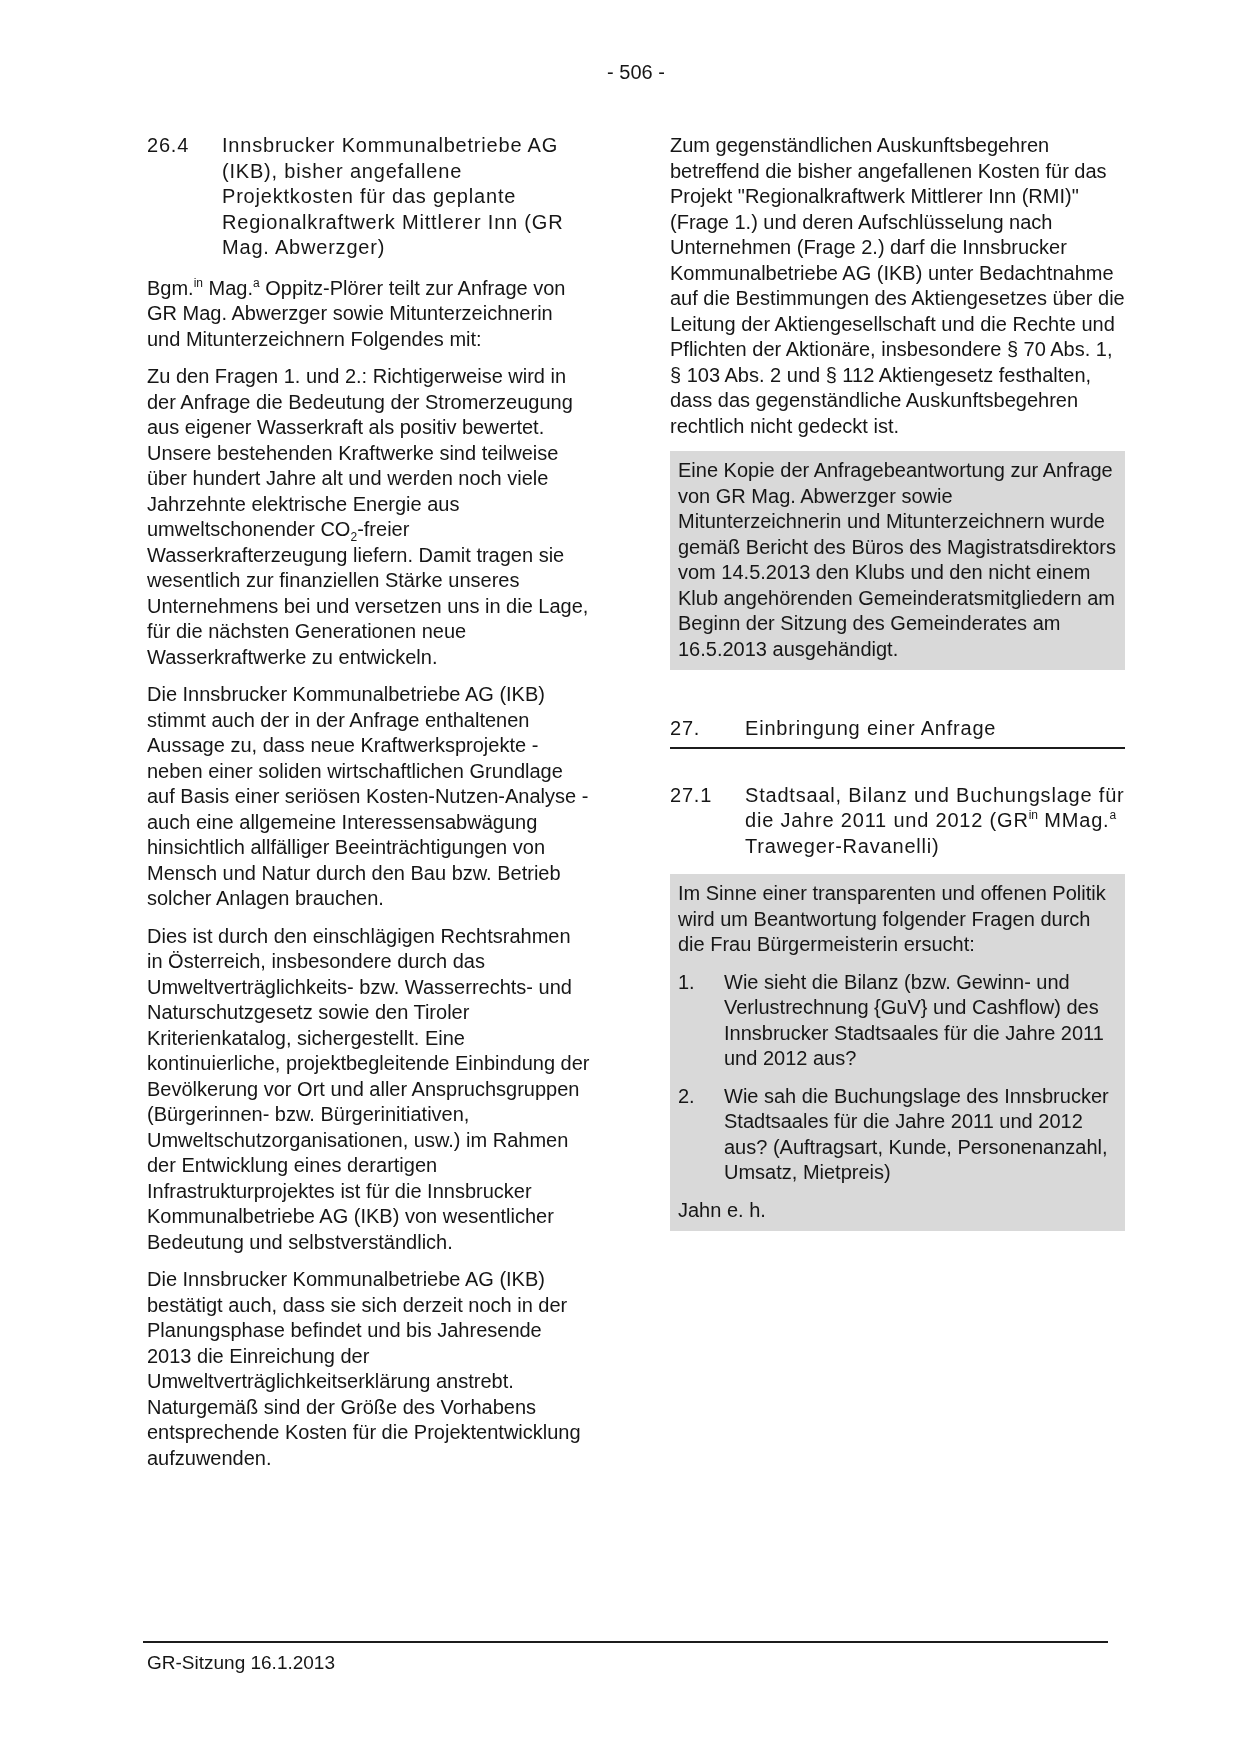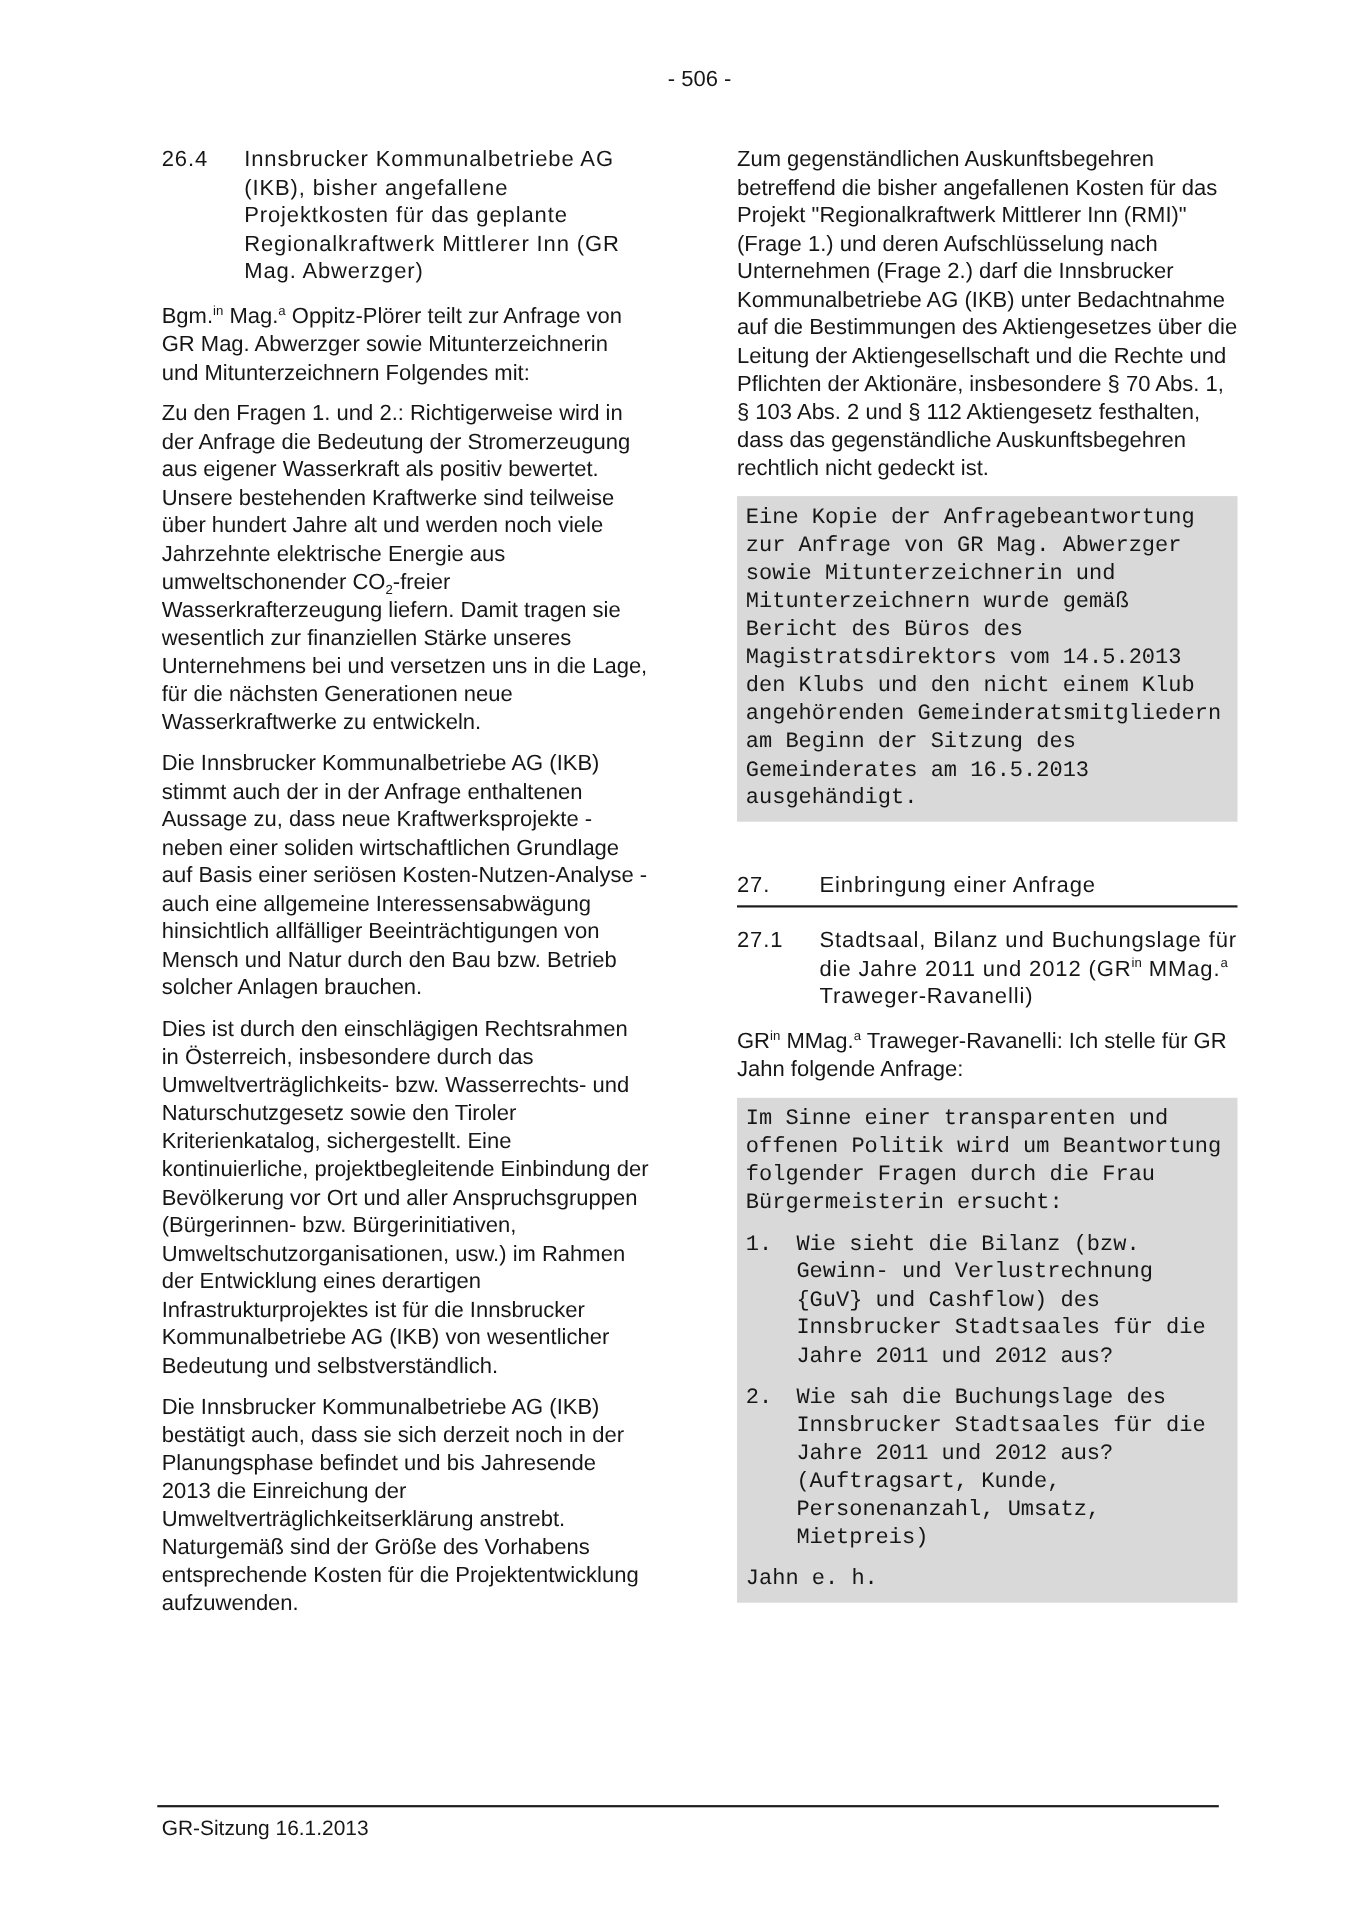--- a/index.html
+++ b/index.html
@@ -50,27 +50,26 @@
     letter-spacing: 0.8px;
   }
   .sec-title {
     flex: 1;
     letter-spacing: 0.8px;
   }
   .underlined {
     border-bottom: 2px solid #1c1c1c;
     padding-bottom: 5px;
     margin-top: 46px;
-    margin-bottom: 18px;
+    margin-bottom: 34px;
   }
   .highlight-box {
     background: #d9d9d9;
     padding: 7px 8px 8px 8px;
     margin: 0 0 12px 0;
-    font-family: Liberation Mono, monospace;
   }
   .highlight-box p.no-margin { margin: 0; }
   .q-item {
     display: flex;
     margin: 0 0 12px 0;
   }
   .q-num  { flex: 0 0 46px; }
   .q-text { flex: 1; }
   .signature { margin: 14px 0 0 0; }
   sup {
@@ -130,21 +129,20 @@
       <div class="section-head underlined">
         <div class="sec-num">27.</div>
         <div class="sec-title">Einbringung einer Anfrage</div>
       </div>
 
       <div class="section-head">
         <div class="sec-num">27.1</div>
         <div class="sec-title">Stadtsaal, Bilanz und Buchungslage für die Jahre 2011 und 2012 (GR<sup>in</sup> MMag.<sup>a</sup> Traweger-Ravanelli)</div>
       </div>
 
-      <p>GR<sup>in</sup> MMag.<sup>a</sup> Traweger-Ravanelli: Ich stelle für GR Jahn folgende Anfrage:</p>
 
       <div class="highlight-box">
         <p>Im Sinne einer transparenten und offenen Politik wird um Beantwortung folgender Fragen durch die Frau Bürgermeisterin ersucht:</p>
         <div class="q-item">
           <div class="q-num">1.</div>
           <div class="q-text">Wie sieht die Bilanz (bzw. Gewinn- und Verlustrechnung {GuV} und Cashflow) des Innsbrucker Stadtsaales für die Jahre 2011 und 2012 aus?</div>
         </div>
         <div class="q-item">
           <div class="q-num">2.</div>
           <div class="q-text">Wie sah die Buchungslage des Innsbrucker Stadtsaales für die Jahre 2011 und 2012 aus? (Auftragsart, Kunde, Personenanzahl, Umsatz, Mietpreis)</div>

